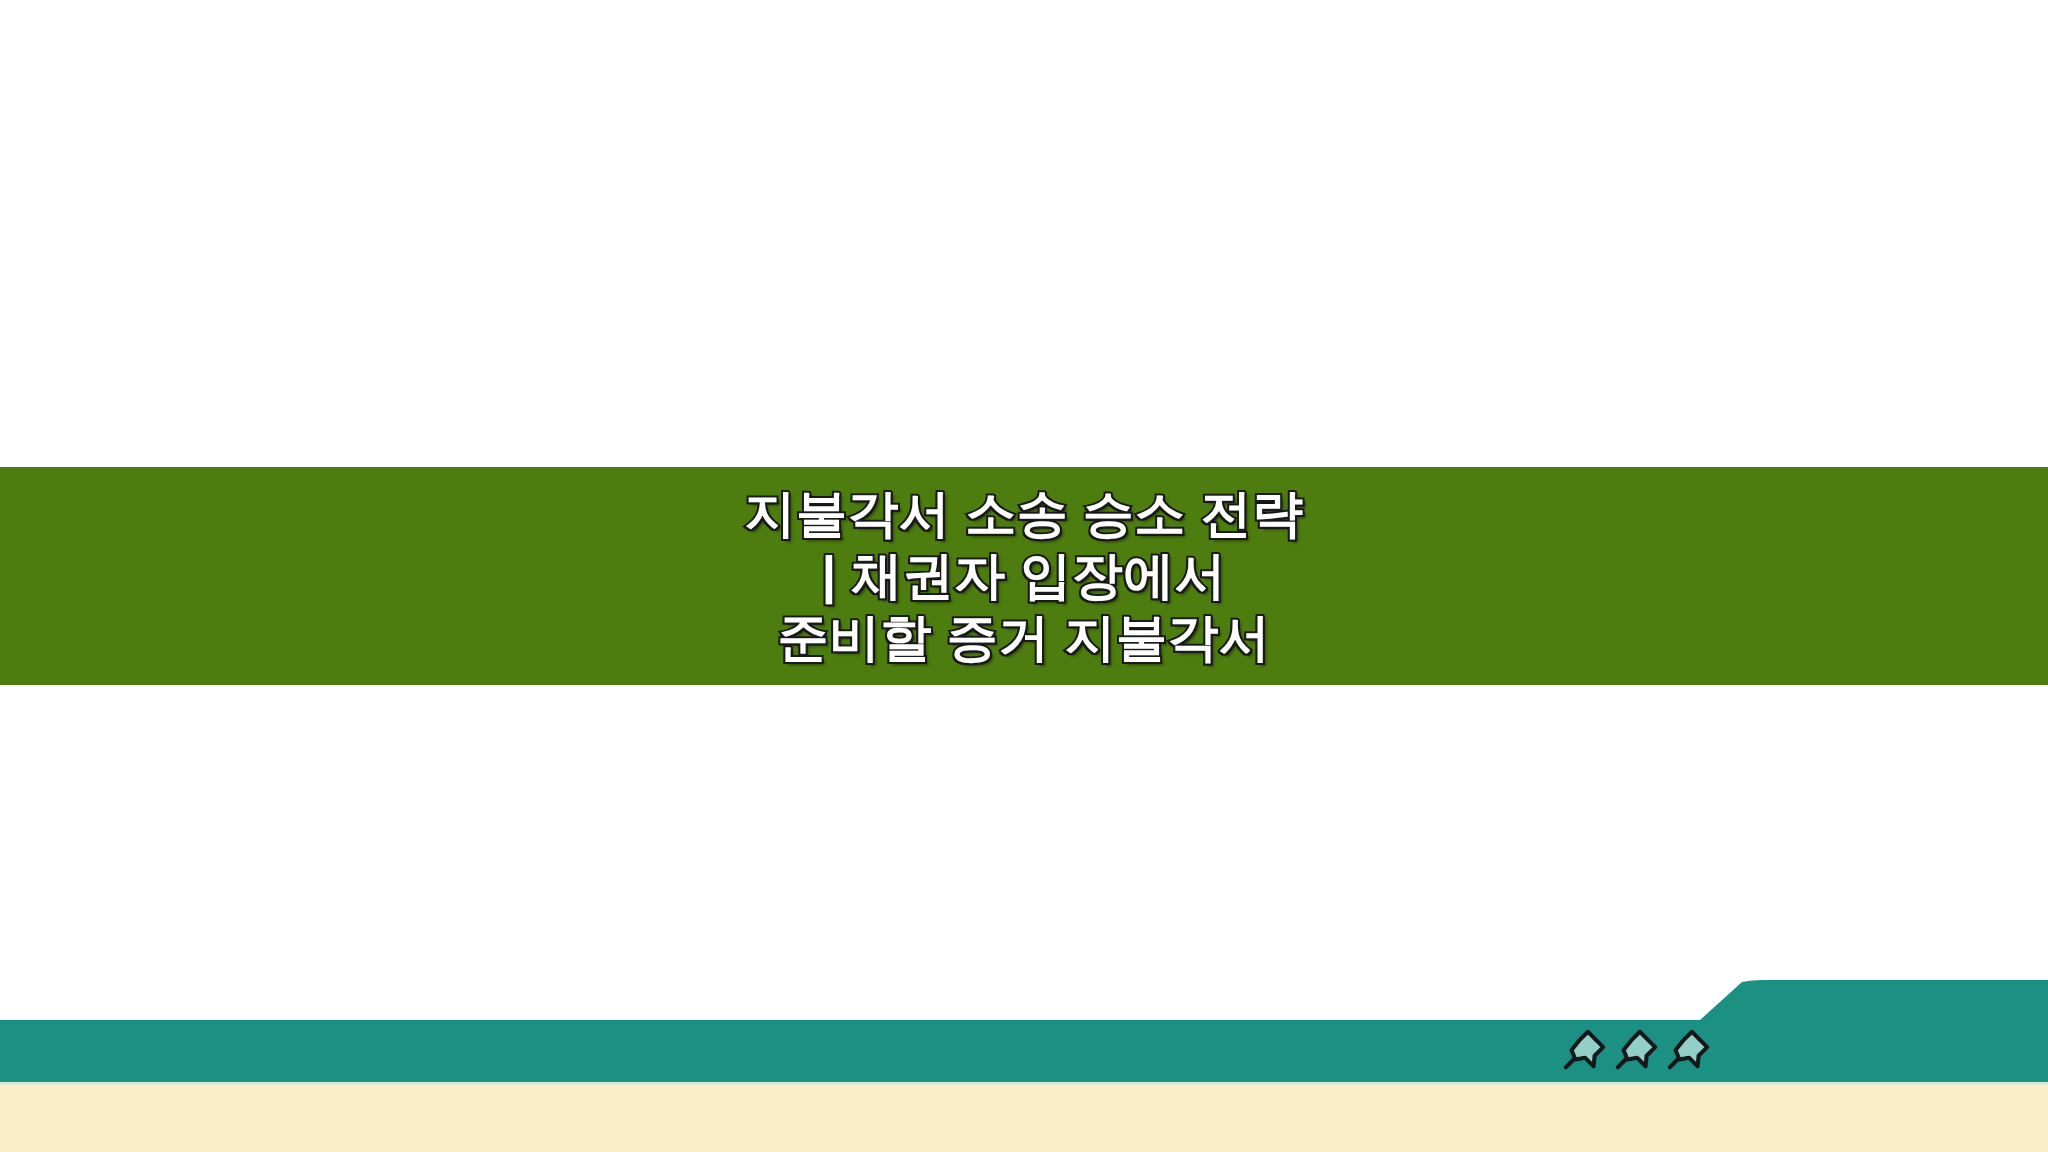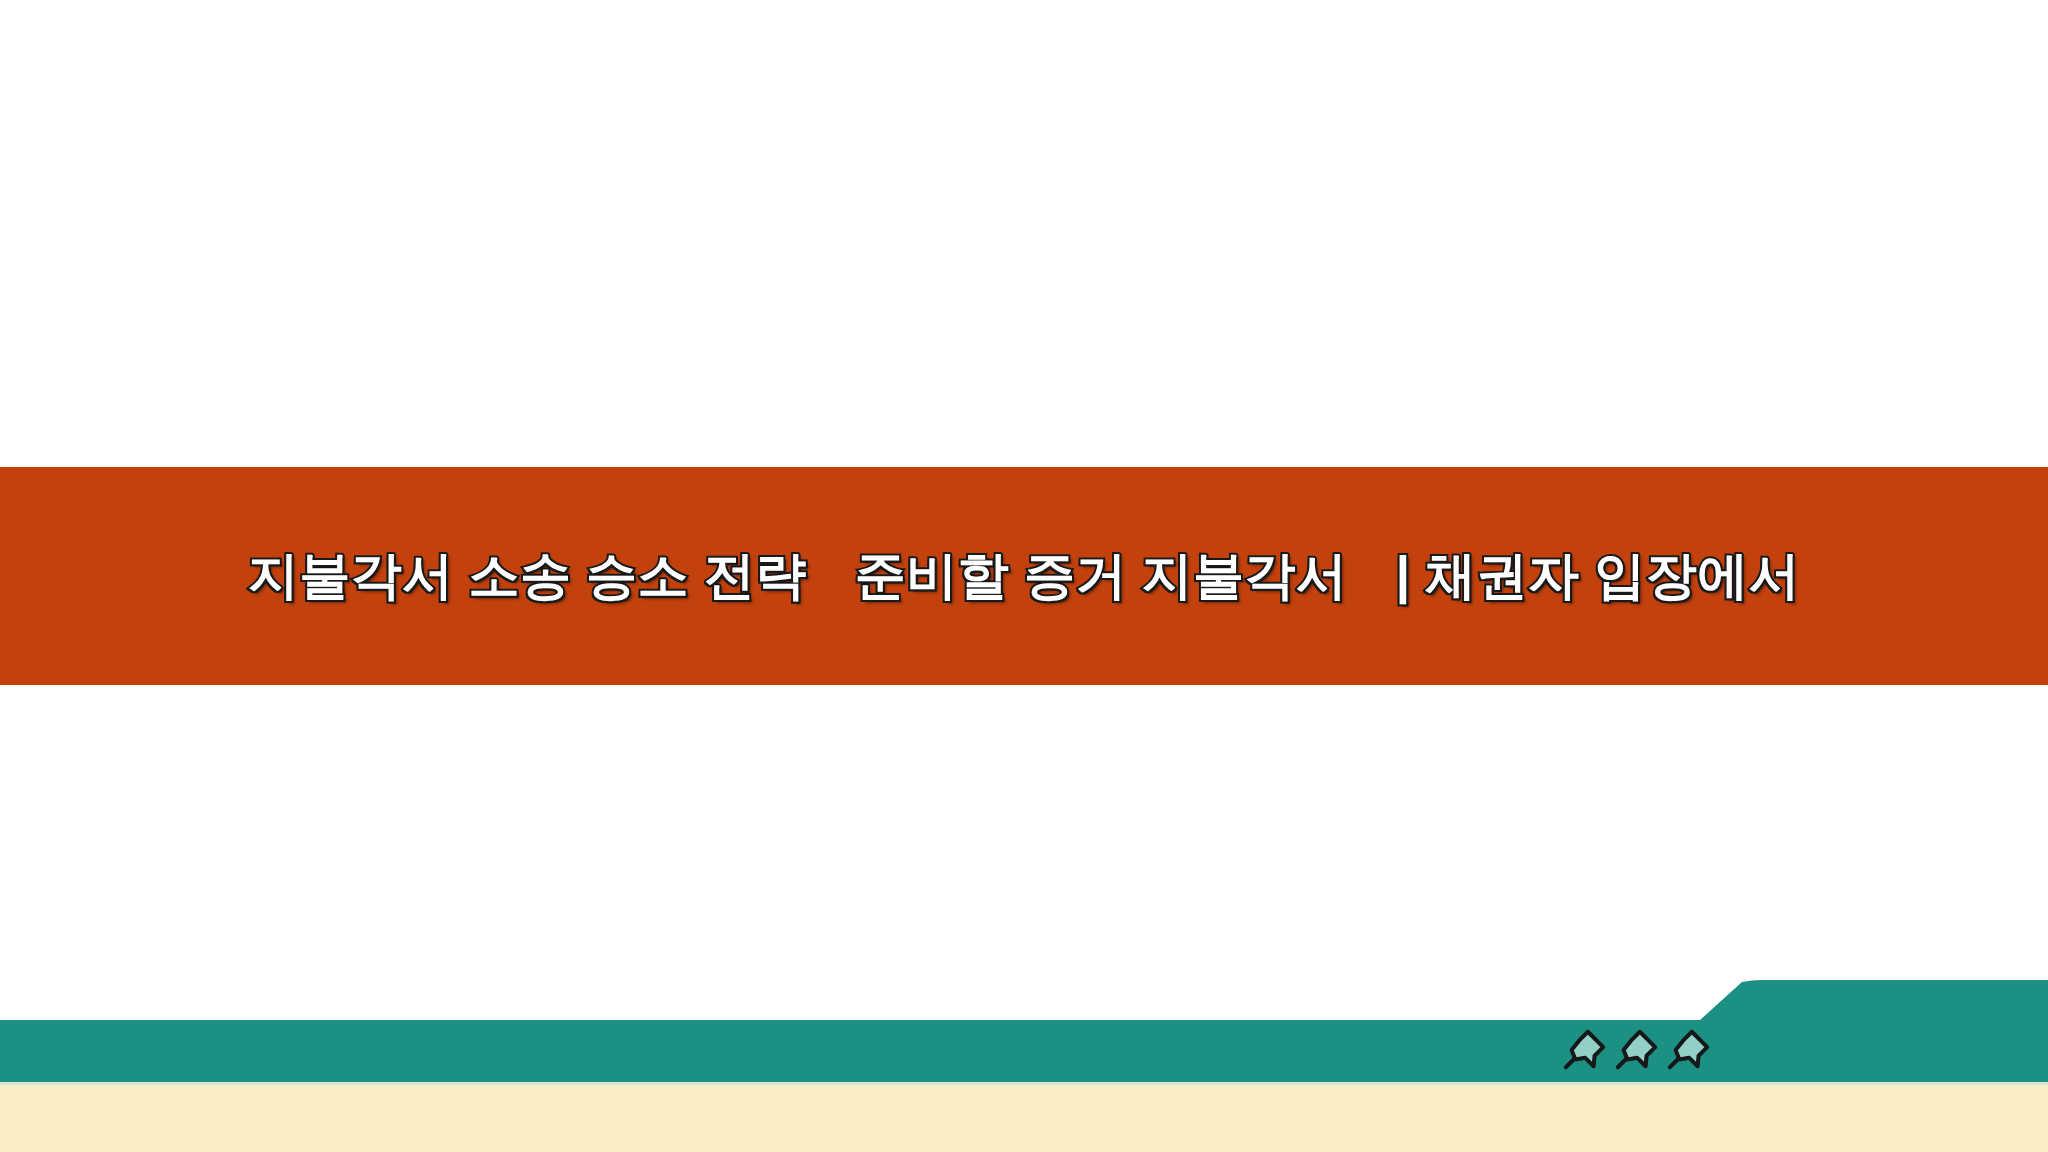--- a/index.html
+++ b/index.html
@@ -21,26 +21,25 @@
     overflow: hidden;
   }
 
   
   .title-banner {
     position: absolute;
     left: 0;
     top: 467px;
     width: 2048px;
     height: 218px;
-    background: #c2410c;
+    background: #4d7c0f;
     display: flex;
-    flex-direction: row;
+    flex-direction: column;
     align-items: center;
     justify-content: center;
-    gap: 48px;
   }
   .title-line {
     color: #ffffff;
     font-family: "Liberation Sans", sans-serif;
     font-size: 51px;
     font-weight: bold;
     line-height: 62px;
     letter-spacing: 0.5px;
     text-align: center;
     white-space: pre;
@@ -108,22 +107,22 @@
 </style>
 </head>
 <body>
 
 <div id="stage">
 
   <div class="blank-top"></div>
 
   <div class="title-banner">
     <div class="title-line">지불각서 소송 승소 전략</div>
+    <div class="title-line">| 채권자 입장에서</div>
     <div class="title-line">준비할 증거 지불각서</div>
-    <div class="title-line">| 채권자 입장에서</div>
   </div>
 
   <div class="blank-mid"></div>
 
   <div class="teal-deco">
     <svg width="2048" height="130" viewBox="0 0 2048 130" xmlns="http://www.w3.org/2000/svg" aria-hidden="true">
       <path d="M 0 60 L 1700 60 L 1742 22 Q 1752 20 1762 20 L 2048 20 L 2048 122 L 0 122 Z" fill="#1b9083"></path>
     </svg>
   </div>
 

